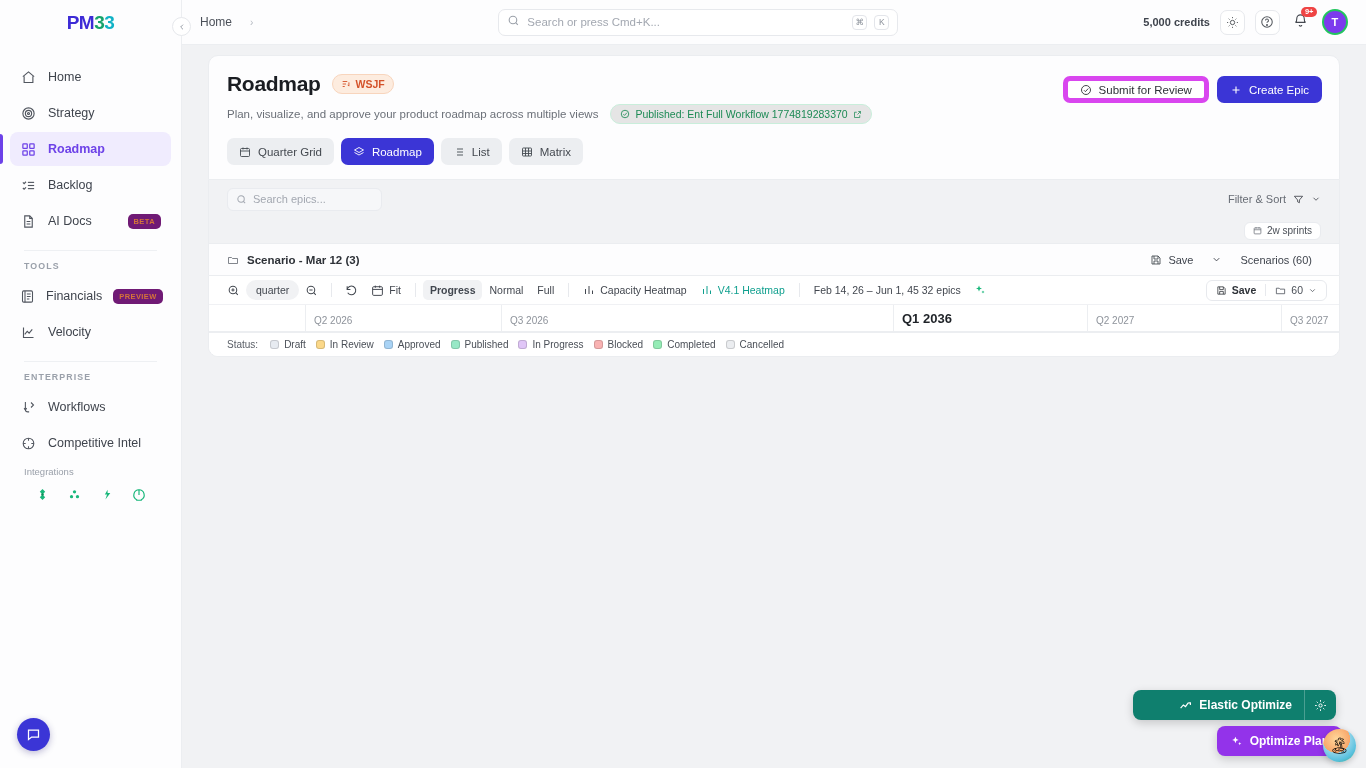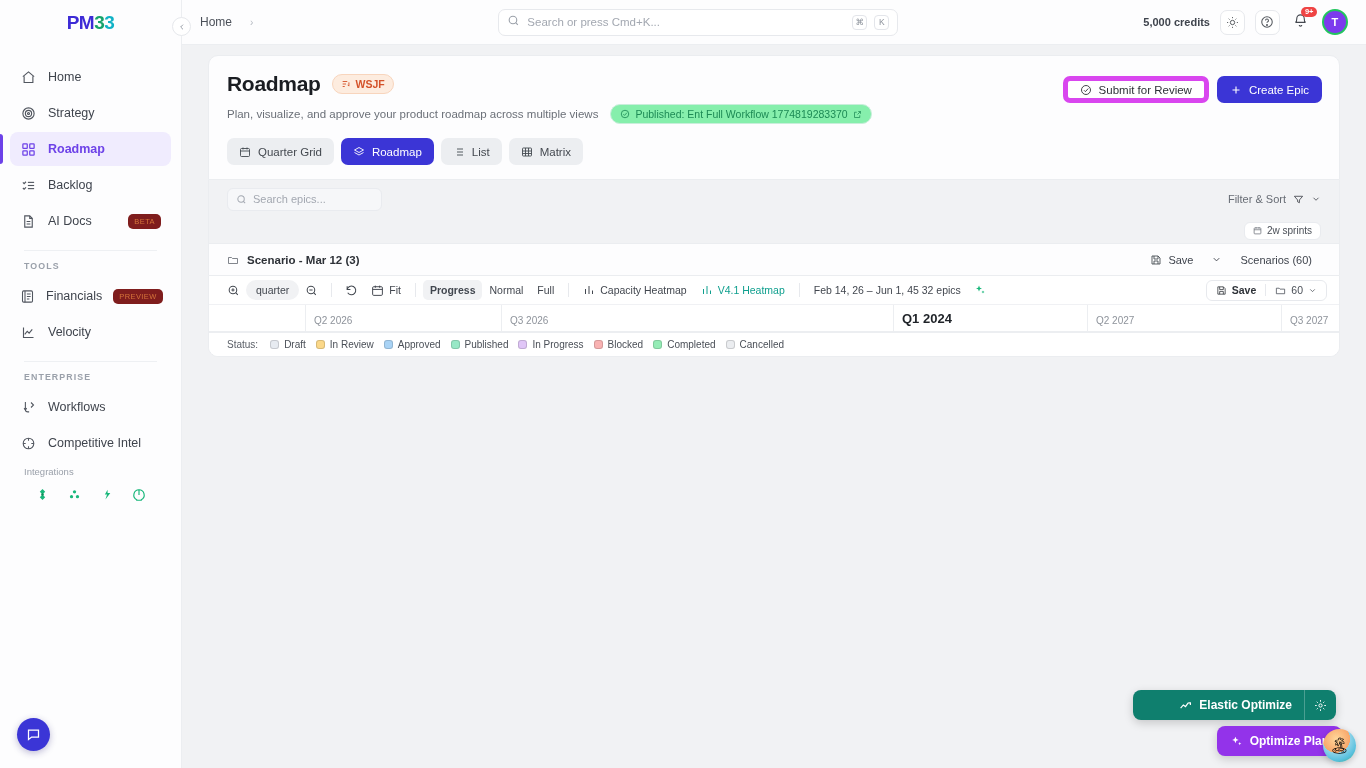--- a/index.html
+++ b/index.html
@@ -44,22 +44,22 @@
   .nav-item .ico { width: 17px; height: 17px; display:flex; align-items:center; justify-content:center; color:#51565f; }
   .nav-item.active {
     background: #f0ecfe; color: #6d42e8; font-weight: 600;
   }
   .nav-item.active .ico { color: #6d42e8; }
   .nav-item.active:before {
     content:""; position:absolute; left:-10px; top:2px; bottom:2px;
     width: 3px; border-radius: 0 3px 3px 0; background:#6d42e8;
   }
   .badge-pill {
-    margin-left: auto; font-size: 7.5px; font-weight: 400; letter-spacing: .4px;
-    background: #7f1d1d; color: #d4743a; padding: 3px 6px; border-radius: 5px;
+    margin-left: auto; font-size: 7.5px; font-weight: 700; letter-spacing: .4px;
+    background: #701a75; color: #d4743a; padding: 3px 6px; border-radius: 5px;
   }
   .nav-sep { height:1px; background:#eef0f3; margin: 12px 14px 10px 14px; }
   .nav-group-title {
     font-size: 8.8px; font-weight: 700; letter-spacing: 1.1px;
     color: #9aa0aa; padding: 0 14px 8px 14px;
   }
   .integrations-label { font-size: 9.5px; color:#9aa0aa; padding: 4px 14px 6px 14px; }
   .integrations-row { display:flex; gap: 17px; justify-content:center; padding-top: 4px; }
   .integ { width: 15px; height: 15px; display:flex; align-items:center; justify-content:center; }
 
@@ -116,21 +116,21 @@
   .page-title { font-size: 21px; font-weight: 700; color:#1a1d22; letter-spacing:-.3px; }
   .wsjf {
     display:flex; align-items:center; gap:5px;
     background:#fdecdf; color:#d4522a; border:1px solid #f8d5bd;
     font-size:10.5px; font-weight:700; padding:3px 8px; border-radius:11px;
   }
   .sub-row { display:flex; align-items:center; gap:12px; margin-top:8px; }
   .subtitle { font-size:11.5px; color:#6b7078; }
   .published {
     display:flex; align-items:center; gap:5px;
-    background:#86efac; border:1px solid #c9eedb; color:#1d8a55;
+    background:#e5e5e5; border:1px solid #c9eedb; color:#1d8a55;
     font-size:10.5px; padding:3px 9px; border-radius:11px;
   }
   .tabs { display:flex; gap:7px; margin-top:14px; padding-bottom:14px; }
   .tab {
     display:flex; align-items:center; gap:7px; height:27px; padding: 0 12px;
     border-radius:7px; background:#eceef1; color:#444950; font-size:11.5px; font-weight:500;
   }
   .tab.active { background:#3b35d6; color:#fff; }
 
   .head-actions { position:absolute; right: 44px; top: 76px; display:flex; gap:8px; }
@@ -645,21 +645,21 @@
       </div>
 
       <div class="tl-head" id="tl-head">
           <div class="q-cell" style="left: 96px; width: 196px;">
             <span>Q2 2026</span>
           </div>
           <div class="q-cell" style="left: 292px; width: 196px;">
             <span>Q3 2026</span>
           </div>
           <div class="q-cell hl" style="left: 684px; width: 194px;">
-            <span>Q1 2024</span>
+            <span>Q1 2036</span>
           </div>
           <div class="q-cell" style="left: 878px; width: 194px;">
             <span>Q2 2027</span>
           </div>
           <div class="q-cell" style="left: 1072px; width: 85px;">
             <span>Q3 2027</span>
           </div>
         </div>
 
       <div class="tl-body" id="tl-body">

